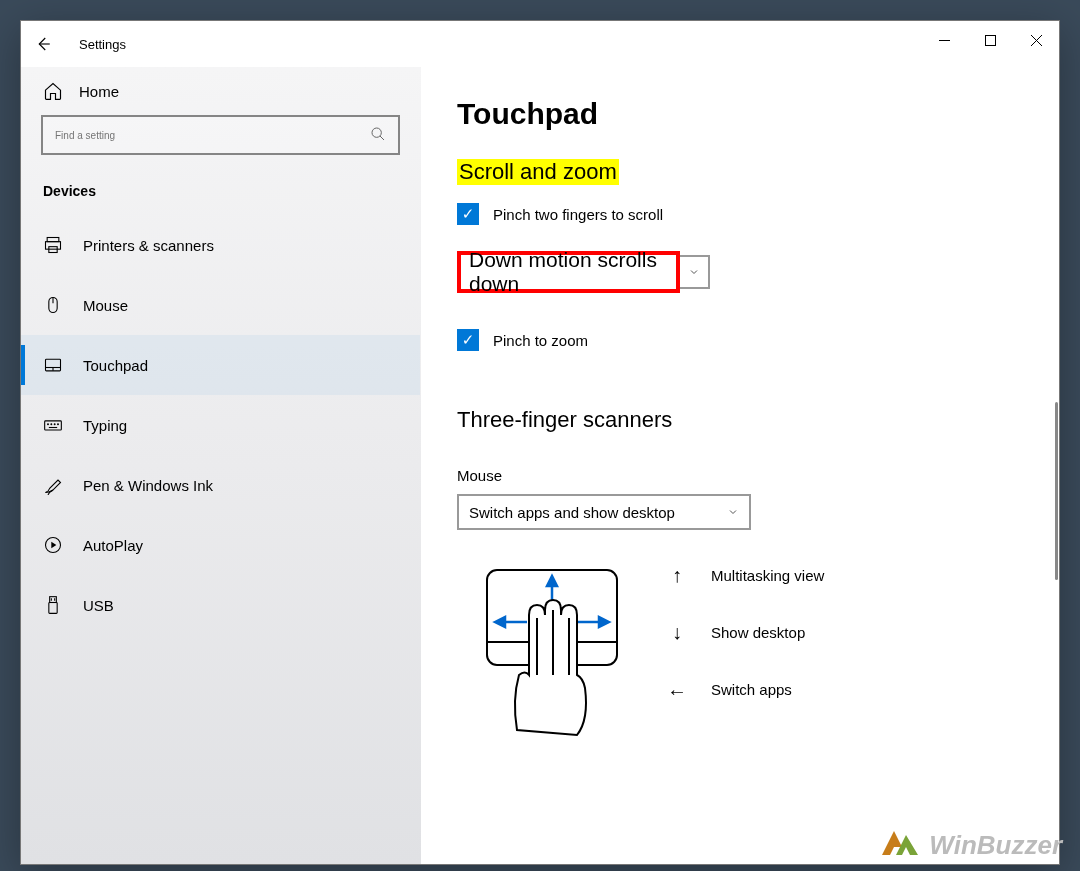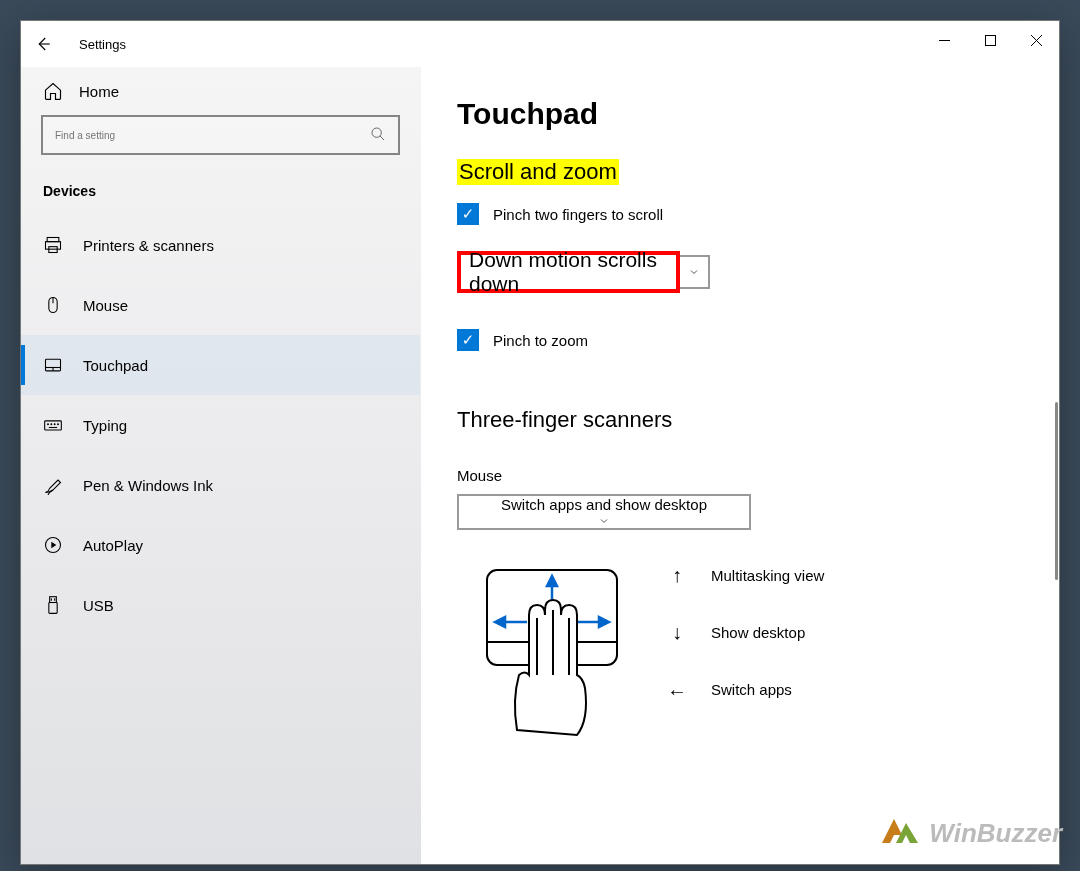--- a/index.html
+++ b/index.html
@@ -117,21 +117,20 @@
 }
 .label-txt { font-size: 15px; margin-bottom: 10px; }
 .dropdown {
   border: 2px solid #999;
   height: 36px;
   display: flex; align-items: center; justify-content: space-between;
   padding: 0 10px;
   font-size: 15px;
   cursor: pointer;
   background: #fff;
-  flex-direction: column;
 }
 .dd1-wrap {
   display: flex; align-items: center; margin-bottom: 36px;
 }
 .dd1 {
   border: 4px solid #ff0000;
   width: 223px;
   height: 42px;
   padding: 0 8px;
   display: flex; align-items: center;
@@ -148,21 +147,21 @@
 .gesture-area { display: flex; gap: 40px; align-items: flex-start; }
 .gesture-svg { width: 170px; }
 .gesture-list { display: flex; flex-direction: column; gap: 34px; margin-top: 4px; }
 .gesture-item { display: flex; align-items: center; gap: 24px; font-size: 15px; }
 .gesture-arrow { font-size: 20px; width: 20px; text-align: center; }
 .scroll-ind {
   position: absolute; right: 1px; top: 335px; width: 3px; height: 178px;
   background: #888; border-radius: 2px;
 }
 .watermark {
-  position: absolute; right: 18px; bottom: 22px;
+  position: absolute; right: 18px; bottom: 10px;
   font-size: 26px; font-weight: 700; font-style: italic;
   color: #bbb;
   display: flex; align-items: center; gap: 8px;
 }
 .watermark .wm-logo {
   width: 42px; height: 32px;
 }
 </style>
 </head>
 <body>

